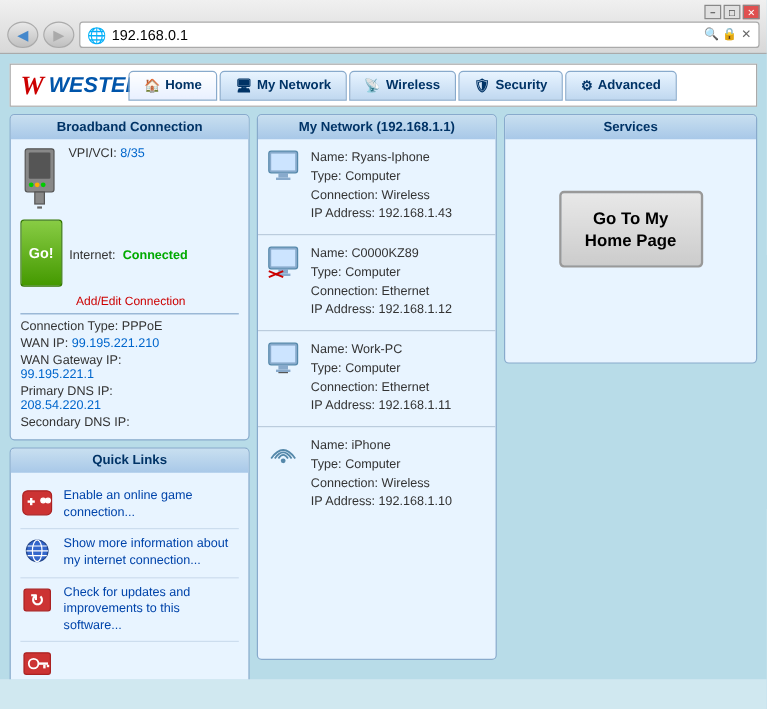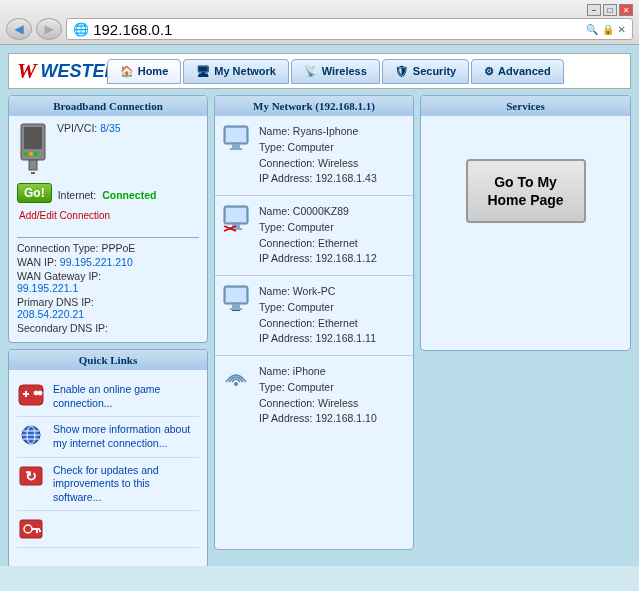--- a/index.html
+++ b/index.html
@@ -66,21 +66,21 @@
       background: white;
       border: 1px solid #aaa;
       border-radius: 3px;
       padding: 2px 6px;
       height: 22px;
       gap: 4px;
     }
     .address-bar input {
       border: none;
       outline: none;
-      font-size: 15px;
+      font-size: 12px;
       flex: 1;
     }
     .address-bar-icons {
       display: flex;
       gap: 3px;
       color: #666;
       font-size: 10px;
     }
 
     
@@ -152,21 +152,20 @@
       border-radius: 4px;
     }
     .panel-header {
       background: linear-gradient(to bottom, #c8dff0, #a8c8e8);
       text-align: center;
       font-weight: bold;
       font-size: 11px;
       padding: 4px;
       border-radius: 3px 3px 0 0;
       color: #003366;
-      font-family: Liberation Serif, serif;
     }
     .panel-body {
       padding: 6px 8px;
     }
 
     
     .bb-row {
       display: flex;
       gap: 8px;
       margin-bottom: 4px;
@@ -185,21 +184,21 @@
     }
     .bb-connected { color: #00aa00; font-weight: bold; }
     .bb-add-link { color: #cc0000; font-size: 10px; }
 
     .go-btn {
       display: inline-block;
       background: linear-gradient(to bottom, #88cc44, #449900);
       color: white;
       font-weight: bold;
       font-size: 12px;
-      padding: 2px 6px;
+      padding: 20px 6px;
       border-radius: 3px;
       border: 1px solid #337700;
       cursor: pointer;
       margin-bottom: 4px;
     }
 
     .separator {
       border: none;
       border-top: 1px solid #88aacc;
       margin: 4px 0;
@@ -359,21 +358,21 @@
                 <span>VPI/VCI:</span>
                 <a class="bb-link">8/35</a>
               </div>
             </div>
           </div>
           <div class="bb-field" style="display:flex;align-items:center;gap:6px;">
             <span class="go-btn">Go!</span>
             <span>Internet:</span>
             <span class="bb-connected">Connected</span>
           </div>
-          <div style="margin-left:2px;margin-bottom:16px;">
+          <div style="margin-left:2px;margin-bottom:4px;text-align:center;">
             <a class="bb-link bb-add-link">Add/Edit Connection</a>
           </div>
           <hr class="separator">
           <div class="bb-field">
             <span>Connection Type:</span>
             <span>PPPoE</span>
           </div>
           <div class="bb-field">
             <span>WAN IP:</span>
             <a class="bb-link">99.195.221.210</a>
@@ -523,21 +522,21 @@
               <span>Connection: </span><span>Wireless</span><br>
               <span>IP Address: </span><span>192.168.1.10</span>
             </div>
           </div>
 
         </div>
       </div>
     </div>
 
     <div class="right-col">
-      <div class="panel" style="height:256px;">
+      <div class="panel" style="height:208px;">
         <div class="panel-header">Services</div>
         <div class="panel-body" style="display:flex;justify-content:flex-start;align-items:center;height:150px;">
           <button class="services-btn">
             <span>Go To My</span><br>
             <span>Home Page</span>
           </button>
         </div>
       </div>
     </div>
 

